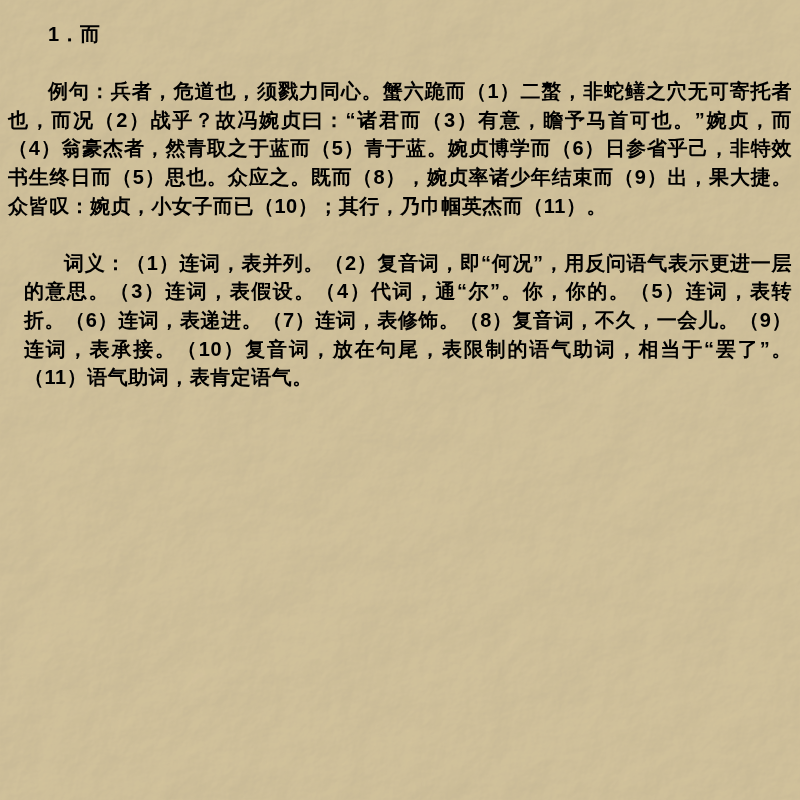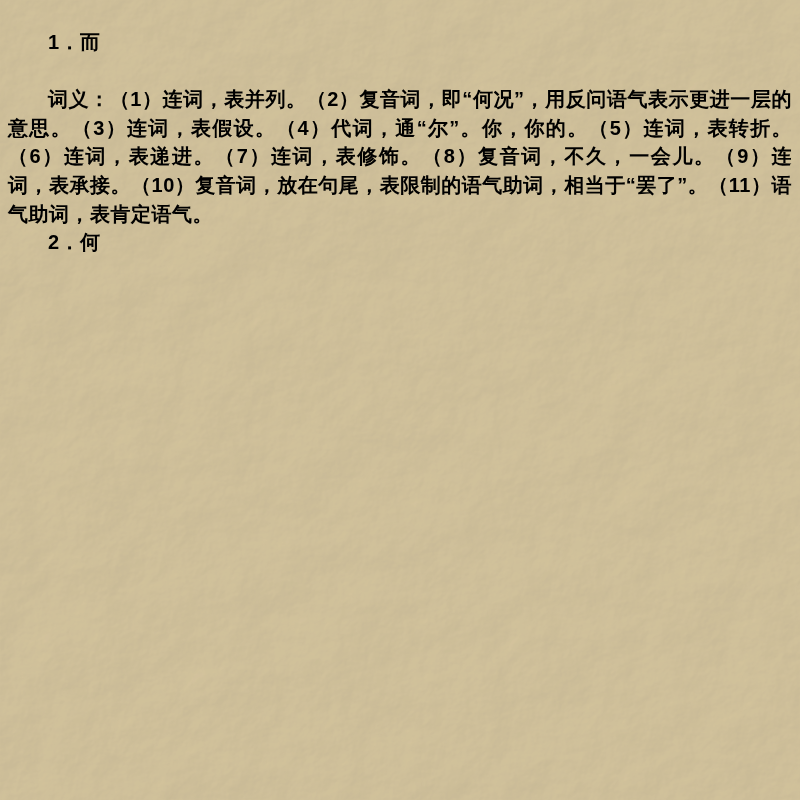--- a/index.html
+++ b/index.html
@@ -22,37 +22,38 @@
     left: 0;
     display: block;
   }
   .content {
     position: absolute;
     top: 0;
     left: 0;
     box-sizing: border-box;
     width: 800px;
     height: 800px;
-    padding: 28px 8px 8px 8px;
+    padding: 20px 8px 8px 8px;
     color: #000000;
     font-weight: bold;
     font-size: 20px;
     line-height: 28.6px;
     text-align: justify;
     letter-spacing: 0.5px;
   }
   .content p {
     margin: 0 0 28.6px 0;
     text-indent: 2em;
   }
   .content p.heading {
     margin-bottom: 28.6px;
   }
   .content p:last-child {
     margin-bottom: 0;
+    margin-left: 16px;
   }
 </style>
 </head>
 <body>
 
 <div class="page">
 
   <svg class="texture" width="800" height="800" xmlns="http://www.w3.org/2000/svg" aria-hidden="true">
     <filter id="paperGrain" x="0" y="0" width="100%" height="100%">
       <feTurbulence type="fractalNoise" baseFrequency="0.016" numOctaves="5" seed="8" result="noise"></feTurbulence>
@@ -68,21 +69,21 @@
     </filter>
     <rect width="800" height="800" fill="#e3d8bc"></rect>
     <rect width="800" height="800" filter="url(#paperGrain)" opacity="0.75" style="mix-blend-mode:multiply"></rect>
     <rect width="800" height="800" filter="url(#paperGrainFine)" opacity="0.18" style="mix-blend-mode:multiply"></rect>
   </svg>
 
   <main class="content">
 
     <section>
       <p class="heading">1．而</p>
+      <p>例句：兵者，危道也，须戮力同心。蟹六跪而（1）二螯，非蛇鳝之穴无可寄托者也，而况（2）战乎？故冯婉贞曰：“诸君而（3）有意，瞻予马首可也。”婉贞，而（4）翁豪杰者，然青取之于蓝而（5）青于蓝。婉贞博学而（6）日参省乎己，非特效书生终日而（5）思也。众应之。既而（8），婉贞率诸少年结束而（9）出，果大捷。众皆叹：婉贞，小女子而已（10）；其行，乃巾帼英杰而（11）。</p>
       <p>词义：（1）连词，表并列。（2）复音词，即“何况”，用反问语气表示更进一层的意思。（3）连词，表假设。（4）代词，通“尔”。你，你的。（5）连词，表转折。（6）连词，表递进。（7）连词，表修饰。（8）复音词，不久，一会儿。（9）连词，表承接。（10）复音词，放在句尾，表限制的语气助词，相当于“罢了”。（11）语气助词，表肯定语气。</p>
     </section>
 
     <section>
-      <p class="heading">2．何</p>
     </section>
 
   </main>
 </div>
 
 </body></html>

